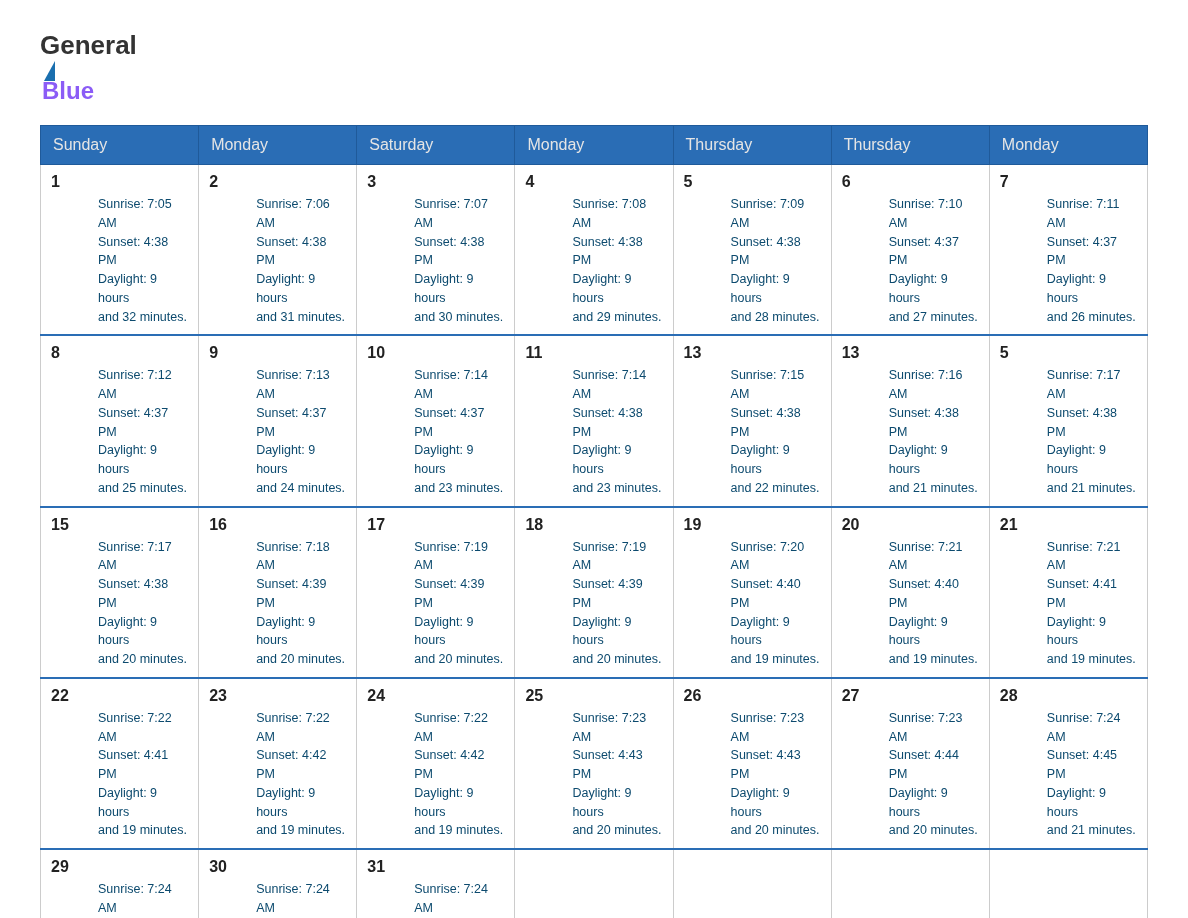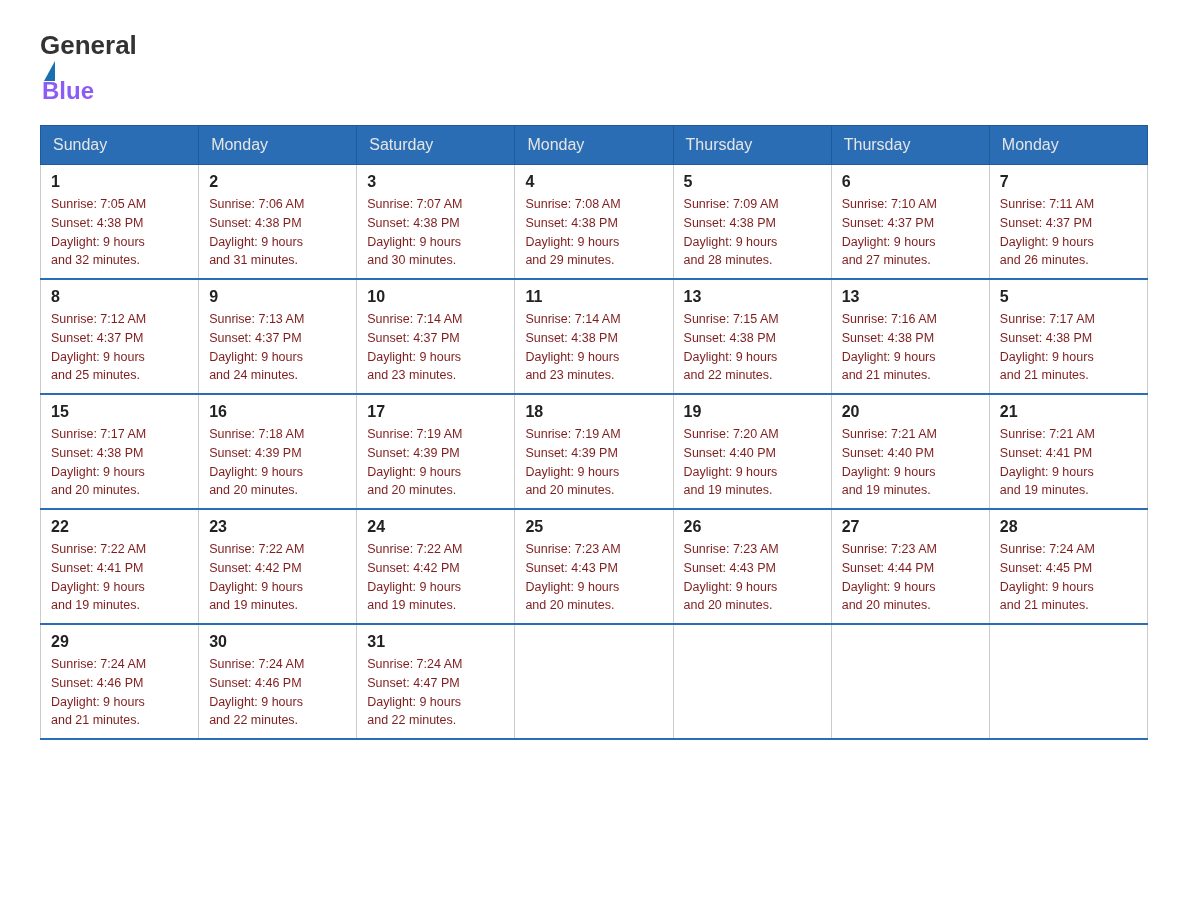--- a/index.html
+++ b/index.html
@@ -55,22 +55,23 @@
     }
     .day-number {
       font-size: 16px;
       font-weight: bold;
       color: #222;
       display: block;
       margin-bottom: 4px;
     }
     .day-info {
       font-size: 12.5px;
-      color: #7f1d1d;
+      color: #0c4a6e;
       line-height: 1.5;
+      margin-left: 47px;
     }
     .calendar tbody tr {
       border-bottom: 2px solid #2a6db5;
     }
     .empty-cell {
       background: #fff;
     }
     .logo-wrapper {
       display: flex;
       flex-direction: column;

